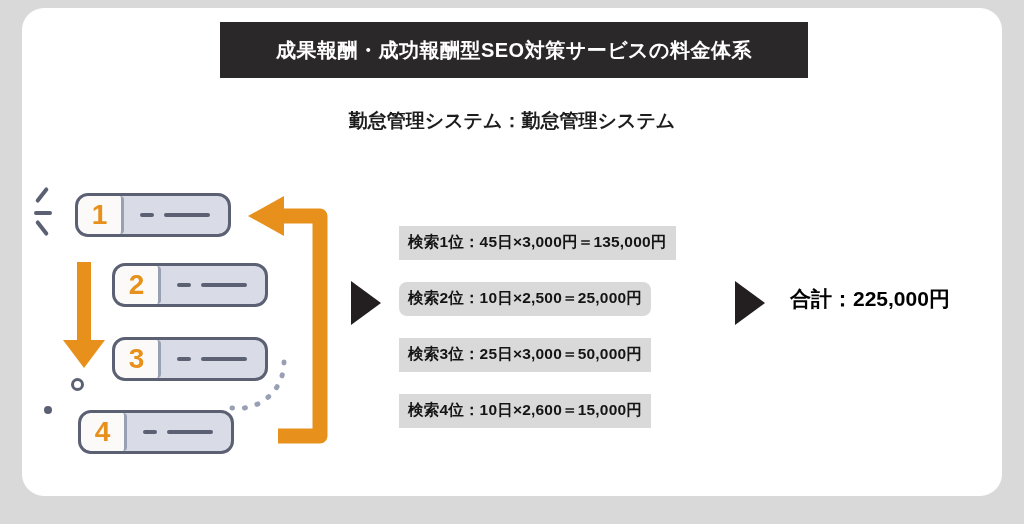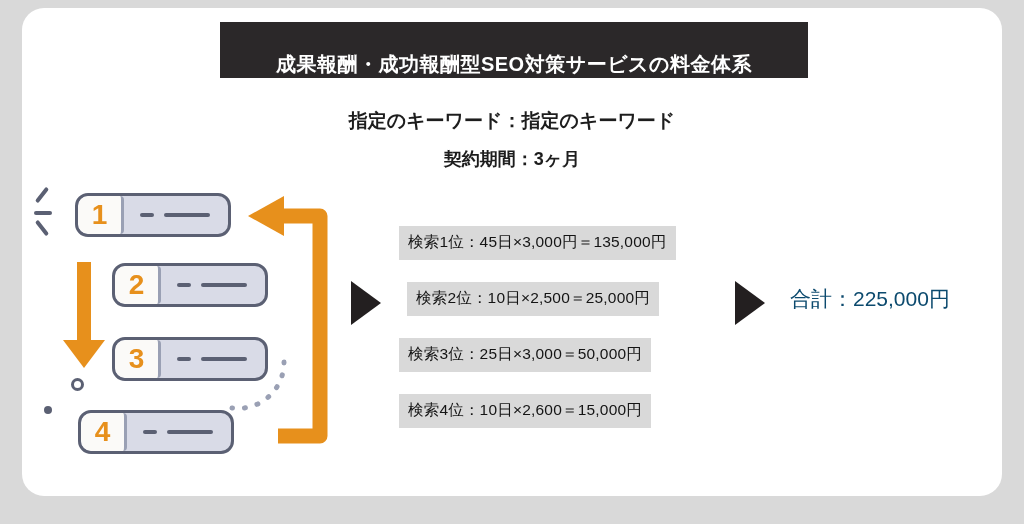--- a/index.html
+++ b/index.html
@@ -28,21 +28,21 @@
     border-radius: 22px;
   }
   .title-bar {
     position: absolute;
     left: 220px;
     top: 22px;
     width: 588px;
     height: 56px;
     background: #2b2829;
     display: flex;
-    align-items: flex-end;
+    align-items: center;
     justify-content: center;
   }
   .title-text {
     color: #ffffff;
     font-size: 20px;
     font-weight: bold;
     letter-spacing: 0.5px;
     white-space: nowrap;
   }
   .subtitle {
@@ -157,48 +157,47 @@
   .rows {
     position: absolute;
     left: 399px;
     top: 226px;
   }
   .price-row {
     position: absolute;
     background: #d9d9d9;
     color: #141414;
     font-size: 15.5px;
-    font-weight: normal;
+    font-weight: bold;
     letter-spacing: 0.2px;
     padding: 6px 9px 7px 9px;
     white-space: nowrap;
   }
 
   .total {
     position: absolute;
     left: 790px;
     top: 285px;
     font-size: 21px;
-    font-weight: normal;
-    color: #0c4a6e;
+    font-weight: bold;
+    color: #000000;
     white-space: nowrap;
   }
 </style>
 </head>
 <body>
 
 <div id="stage">
   <div class="card"></div>
 
   <div class="title-bar">
     <div class="title-text">成果報酬・成功報酬型SEO対策サービスの料金体系</div>
   </div>
 
-  <div class="subtitle subtitle-1">指定のキーワード：指定のキーワード</div>
-  <div class="subtitle subtitle-2">契約期間：3ヶ月</div>
+  <div class="subtitle subtitle-1">勤怠管理システム：勤怠管理システム</div>
 
   <div class="illus">
 
     <div class="sparkle" style="left:10px; top:6px; width:4px; height:18px; transform:rotate(38deg);"></div>
     <div class="sparkle" style="left:4px; top:31px; width:18px; height:4px;"></div>
     <div class="sparkle" style="left:10px; top:39px; width:4px; height:18px; transform:rotate(-38deg);"></div>
 
     <div class="rank-bar" style="left:45px; top:13px; width:156px;">
       <div class="rank-num-box">1</div>
       <div class="rank-lines">
@@ -245,21 +244,21 @@
     <svg style="position:absolute; left:208px; top:6px;" width="110" height="262" viewBox="0 0 110 262">
       <path d="M 40 250 L 82 250 L 82 30 L 42 30" fill="none" stroke="#e7901c" stroke-width="15" stroke-linecap="butt" stroke-linejoin="round"></path>
       <path d="M 10 30 L 46 10 L 46 50 Z" fill="#e7901c"></path>
     </svg>
   </div>
 
   <div class="tri" style="left:351px; top:281px;"></div>
 
   <div class="rows">
     <div class="price-row" style="left:0px; top:0px;">検索1位：45日×3,000円＝135,000円</div>
-    <div class="price-row" style="left:8px; top:56px;">検索2位：10日×2,500＝25,000円</div>
+    <div class="price-row" style="left:0px; top:56px;border-radius:8px;">検索2位：10日×2,500＝25,000円</div>
     <div class="price-row" style="left:0px; top:112px;">検索3位：25日×3,000＝50,000円</div>
     <div class="price-row" style="left:0px; top:168px;">検索4位：10日×2,600＝15,000円</div>
   </div>
 
   <div class="tri" style="left:735px; top:281px;"></div>
 
   <div class="total">合計：225,000円</div>
 </div>
 
 </body></html>

